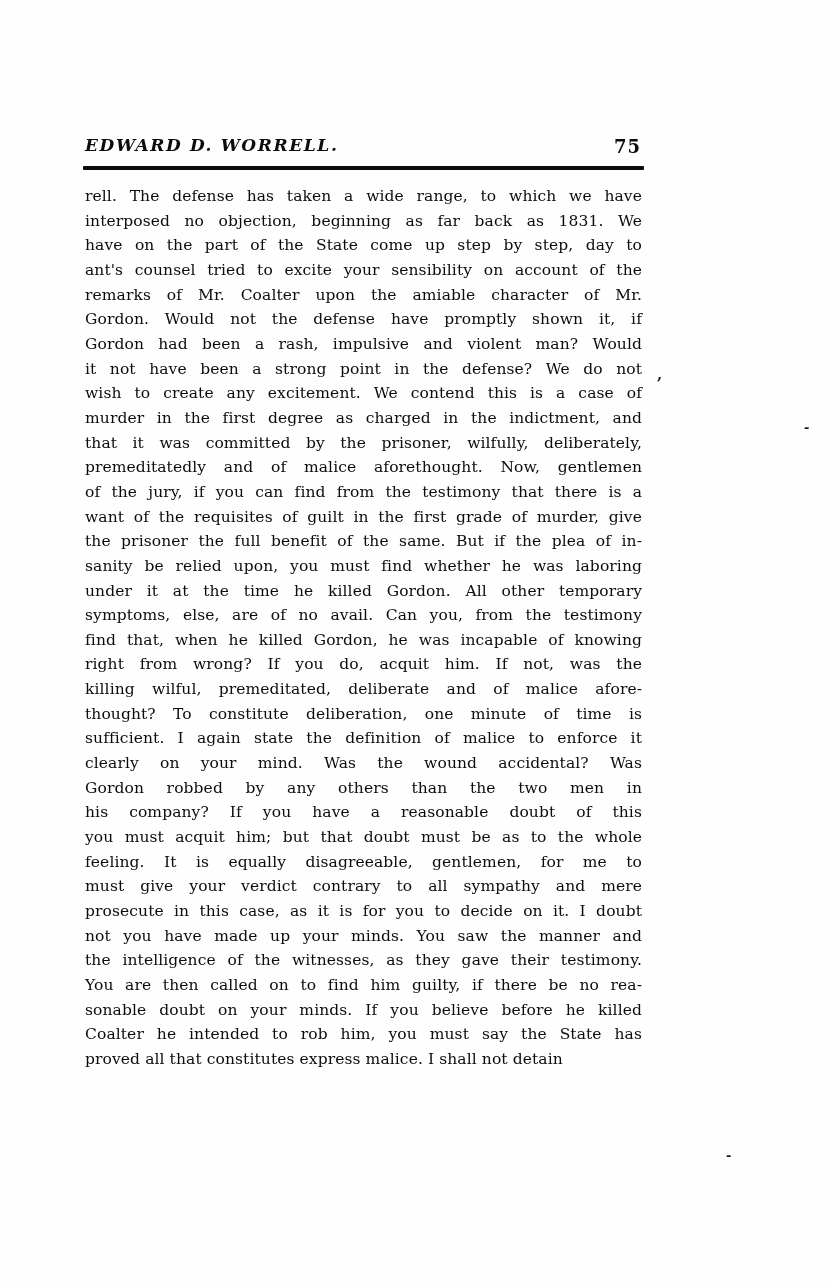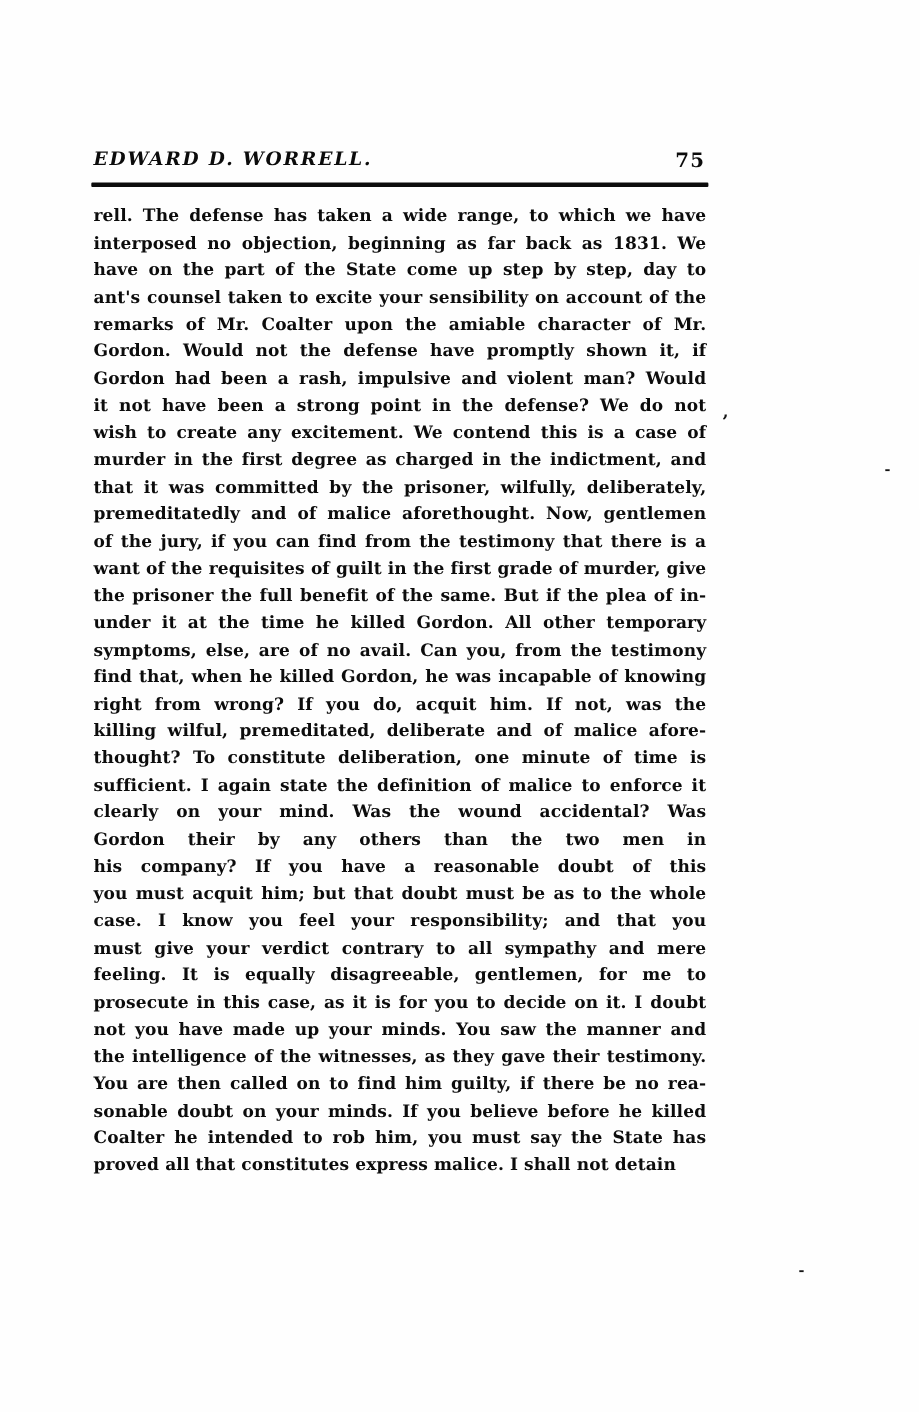--- a/index.html
+++ b/index.html
@@ -48,21 +48,21 @@
     height: 4px;
     background: #0c0c0c;
     border-radius: 1px;
   }
   .body-text {
     position: absolute;
     left: 85px;
     top: 184px;
     width: 557px;
     font-size: 15.5px;
-    font-weight: bold;
+    font-weight: normal;
     line-height: 24.65px;
     letter-spacing: 0.1px;
   }
   .body-line {
     text-align: justify;
     text-align-last: justify;
     white-space: normal;
   }
   .body-line.last-line {
     text-align-last: left;
@@ -85,46 +85,46 @@
     <span class="running-title">EDWARD D. WORRELL.</span>
     <span class="page-number">75</span>
   </div>
 
   <div class="header-rule"></div>
 
   <div class="body-text">
       <div class="body-line">rell. The defense has taken a wide range, to which we have</div>
       <div class="body-line">interposed no objection, beginning as far back as 1831. We</div>
       <div class="body-line">have on the part of the State come up step by step, day to</div>
-      <div class="body-line">ant's counsel taken to excite your sensibility on account of the</div>
+      <div class="body-line">ant's counsel tried to excite your sensibility on account of the</div>
       <div class="body-line">remarks of Mr. Coalter upon the amiable character of Mr.</div>
       <div class="body-line">Gordon. Would not the defense have promptly shown it, if</div>
       <div class="body-line">Gordon had been a rash, impulsive and violent man? Would</div>
       <div class="body-line">it not have been a strong point in the defense? We do not</div>
       <div class="body-line">wish to create any excitement. We contend this is a case of</div>
       <div class="body-line">murder in the first degree as charged in the indictment, and</div>
       <div class="body-line">that it was committed by the prisoner, wilfully, deliberately,</div>
       <div class="body-line">premeditatedly and of malice aforethought. Now, gentlemen</div>
       <div class="body-line">of the jury, if you can find from the testimony that there is a</div>
       <div class="body-line">want of the requisites of guilt in the first grade of murder, give</div>
       <div class="body-line">the prisoner the full benefit of the same. But if the plea of in-</div>
+      <div class="body-line">sanity be relied upon, you must find whether he was laboring</div>
       <div class="body-line">under it at the time he killed Gordon. All other temporary</div>
       <div class="body-line">symptoms, else, are of no avail. Can you, from the testimony</div>
       <div class="body-line">find that, when he killed Gordon, he was incapable of knowing</div>
       <div class="body-line">right from wrong? If you do, acquit him. If not, was the</div>
       <div class="body-line">killing wilful, premeditated, deliberate and of malice afore-</div>
       <div class="body-line">thought? To constitute deliberation, one minute of time is</div>
       <div class="body-line">sufficient. I again state the definition of malice to enforce it</div>
       <div class="body-line">clearly on your mind. Was the wound accidental? Was</div>
-      <div class="body-line">Gordon their by any others than the two men in</div>
+      <div class="body-line">Gordon robbed by any others than the two men in</div>
       <div class="body-line">his company? If you have a reasonable doubt of this</div>
       <div class="body-line">you must acquit him; but that doubt must be as to the whole</div>
-      <div class="body-line">case. I know you feel your responsibility; and that you</div>
+      <div class="body-line">feeling. It is equally disagreeable, gentlemen, for me to</div>
       <div class="body-line">must give your verdict contrary to all sympathy and mere</div>
-      <div class="body-line">feeling. It is equally disagreeable, gentlemen, for me to</div>
       <div class="body-line">prosecute in this case, as it is for you to decide on it. I doubt</div>
       <div class="body-line">not you have made up your minds. You saw the manner and</div>
       <div class="body-line">the intelligence of the witnesses, as they gave their testimony.</div>
       <div class="body-line">You are then called on to find him guilty, if there be no rea-</div>
       <div class="body-line">sonable doubt on your minds. If you believe before he killed</div>
       <div class="body-line">Coalter he intended to rob him, you must say the State has</div>
       <div class="body-line last-line">proved all that constitutes express malice. I shall not detain</div>
     </div>
 
   <span class="artifact a-comma">,</span>

